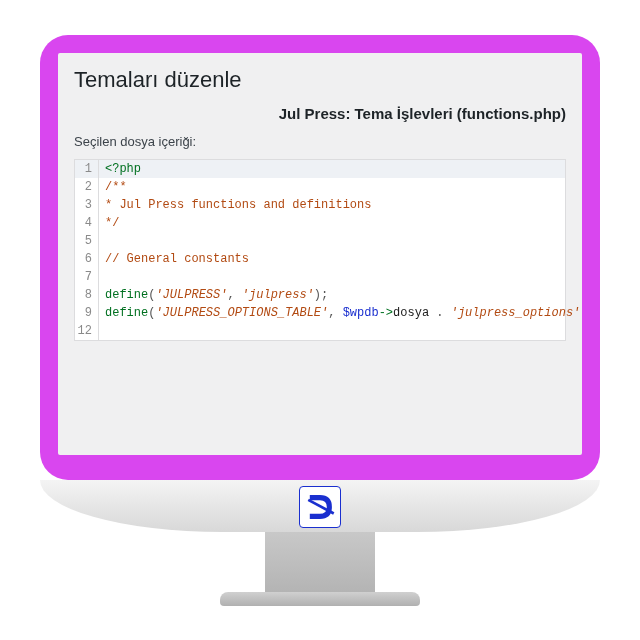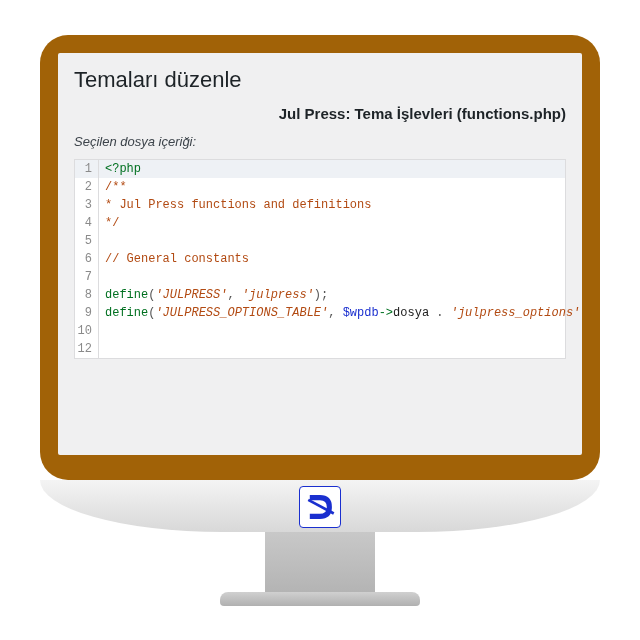--- a/index.html
+++ b/index.html
@@ -12,21 +12,21 @@
     flex-direction: column;
     align-items: center;
     justify-content: center;
     overflow: hidden;
   }
   .monitor {
     width: 560px;
     position: relative;
   }
   .bezel {
-    background: #a16207;
+    background: #d946ef;
     border-radius: 28px;
     padding: 18px 18px 25px 18px;
     height: 445px;
     position: relative;
   }
   .screen {
     background: #f0f0f1;
     width: 100%;
     height: 100%;
     border-radius: 2px;
@@ -78,21 +78,20 @@
     font-size: 15px;
     font-weight: 700;
     color: #1d2327;
     margin-bottom: 12px;
     text-align: right;
   }
   .file-label {
     font-size: 13px;
     color: #3c434a;
     margin-bottom: 10px;
-    font-style: italic;
   }
   .editor {
     background: #ffffff;
     border: 1px solid #dcdcde;
     font-family: Menlo, Consolas, "Courier New", monospace;
     font-size: 12px;
     line-height: 1.5;
   }
   .row {
     display: flex;
@@ -161,24 +160,20 @@
           </div>
           <div class="row">
             <div class="gutter">8</div>
             <div class="ln"><span class="k">define</span><span class="p">(</span><span class="s">'JULPRESS'</span><span class="p">, </span><span class="s">'julpress'</span><span class="p">);</span></div>
           </div>
           <div class="row">
             <div class="gutter">9</div>
             <div class="ln"><span class="k">define</span><span class="p">(</span><span class="s">'JULPRESS_OPTIONS_TABLE'</span><span class="p">, </span><span class="v">$wpdb</span><span class="k">-&gt;</span><span class="n">dosya</span><span class="p"> . </span><span class="s">'julpress_options'</span></div>
           </div>
           <div class="row">
-            <div class="gutter">10</div>
-            <div class="ln">&nbsp;</div>
-          </div>
-          <div class="row">
             <div class="gutter">12</div>
             <div class="ln">&nbsp;</div>
           </div>
         </div>
     </div>
   </div>
   <div class="base-top">
     <div class="logo-badge">
       <svg viewBox="0 0 40 40">
         <path d="M8 6 L20 6 Q34 6 34 20 Q34 34 20 34 L8 34 L8 28 L20 28 Q28 28 28 20 Q28 12 20 12 L8 12 Z" fill="#1a2fcf"></path>

